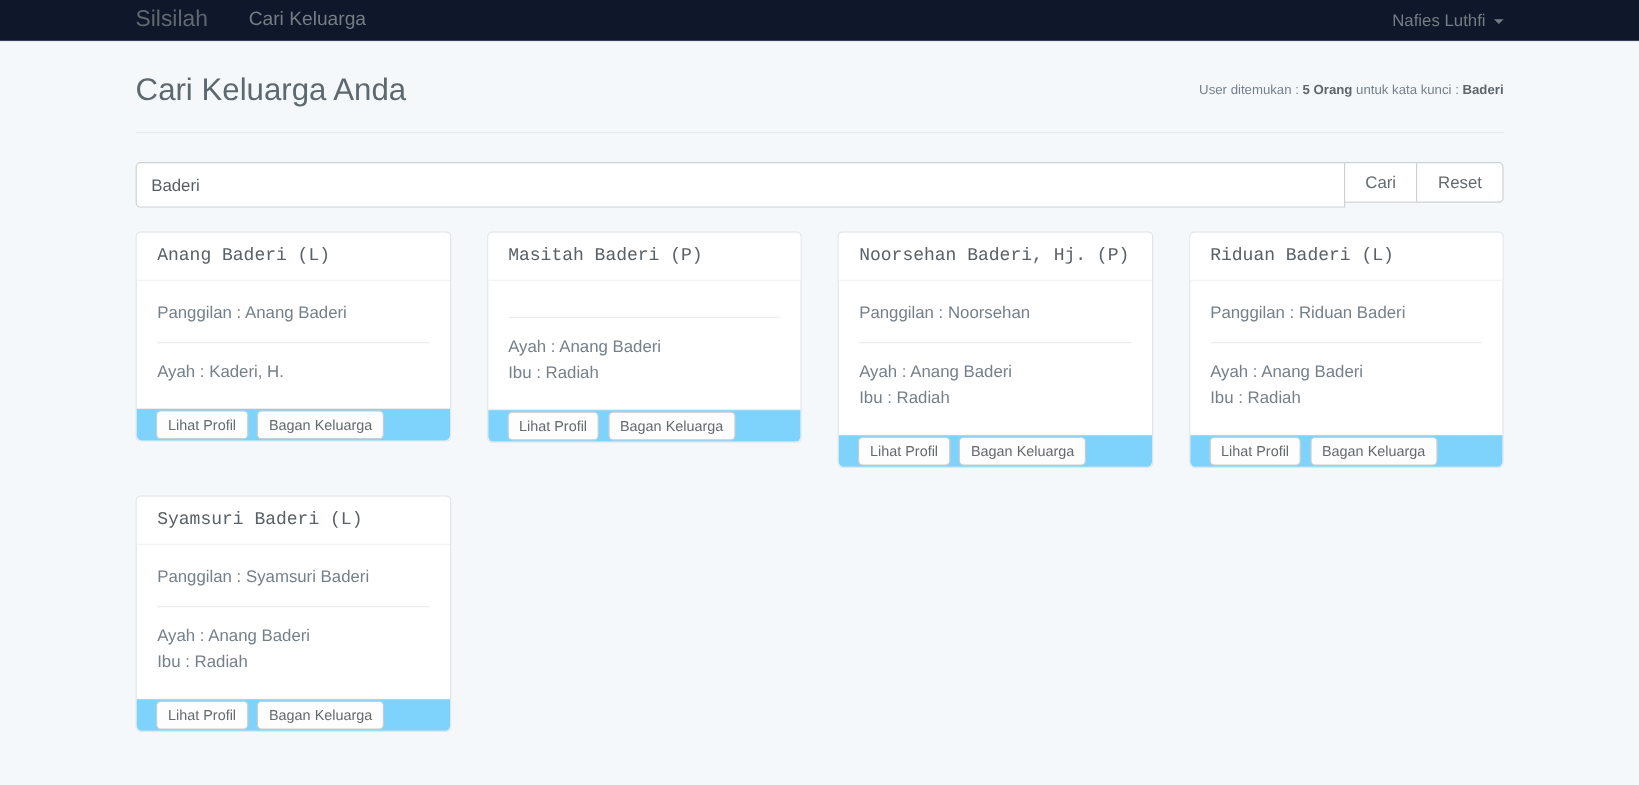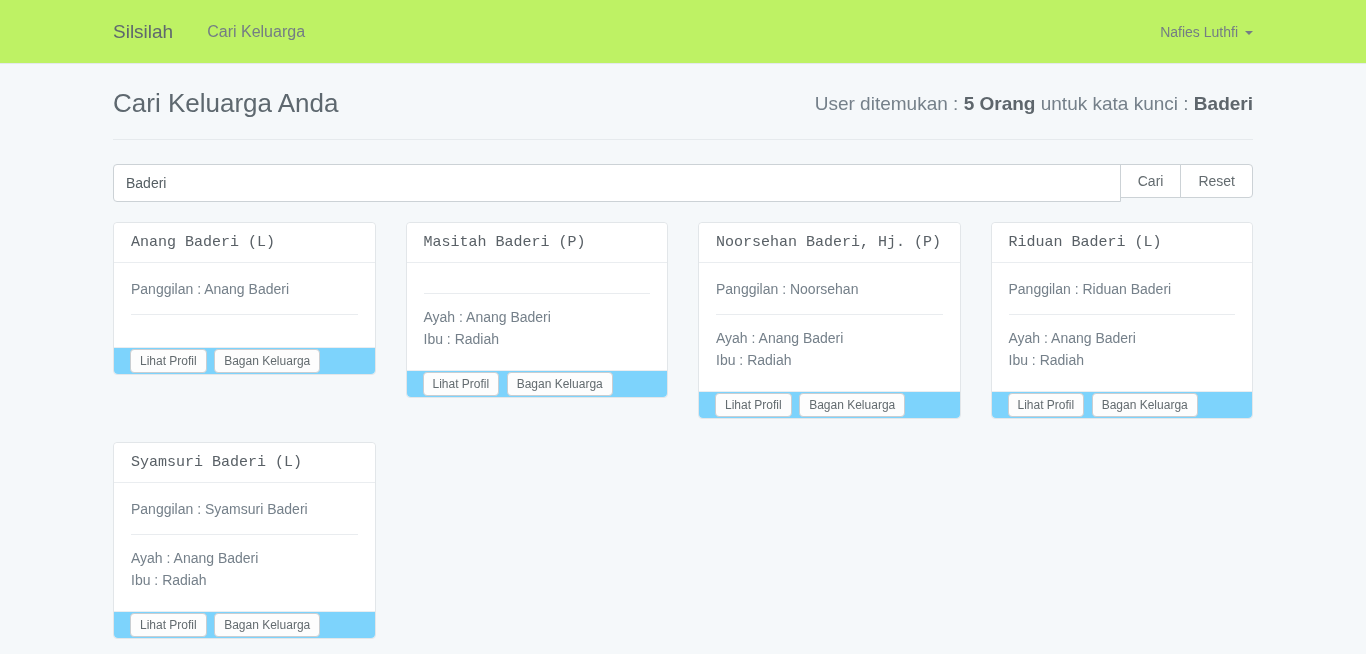--- a/index.html
+++ b/index.html
@@ -10,23 +10,23 @@
     font-family: "Liberation Sans", sans-serif;
     color: #636b6f;
     width: 1366px;
     height: 654px;
     overflow: hidden;
   }
   .container { width: 1140px; margin: 0 auto; }
 
   
   .navbar {
-    background: #bef264;
+    background: #0f172a;
     border-bottom: 1px solid #e4e9ec;
-    height: 64px;
+    height: 35px;
   }
   .navbar .container {
     display: flex;
     align-items: center;
     height: 100%;
   }
   .brand {
     font-size: 19px;
     color: #5f686e;
     text-decoration: none;
@@ -64,21 +64,21 @@
     padding: 24px 0 20px 0;
     border-bottom: 1px solid #e6eaed;
   }
   .page-title {
     font-size: 26px;
     font-weight: 400;
     color: #5e686f;
     margin: 0;
   }
   .result-info {
-    font-size: 19px;
+    font-size: 11px;
     color: #75808a;
   }
   .result-info b { color: #5e666c; }
 
   
   .search-row { margin: 24px 0 20px 0; }
   .input-group { display: flex; width: 100%; }
   .search-input {
     flex: 1;
     height: 38px;
@@ -194,20 +194,21 @@
   </div>
 
   <div class="cards-row">
 
     <div class="card-col">
       <div class="card">
         <div class="card-header">Anang Baderi (L)</div>
         <div class="card-body">
           <p class="panggilan">Panggilan : Anang Baderi</p>
           <hr>
+          <p class="parent-line">Ayah : Kaderi, H.</p>
         </div>
         <div class="card-footer">
           <button class="btn-sm">Lihat Profil</button>
           <button class="btn-sm">Bagan Keluarga</button>
         </div>
       </div>
     </div>
 
     <div class="card-col">
       <div class="card">

